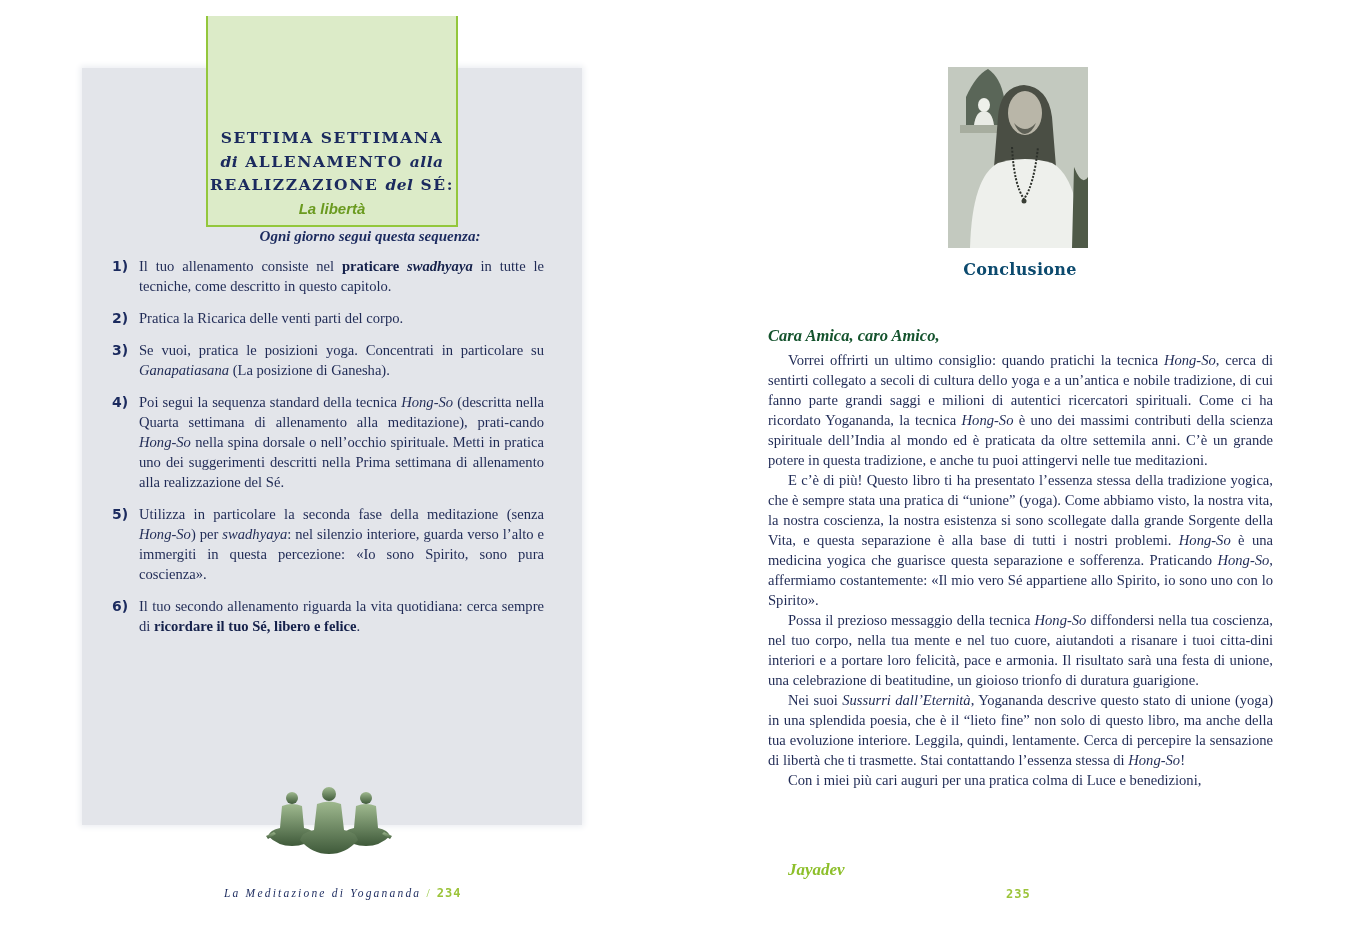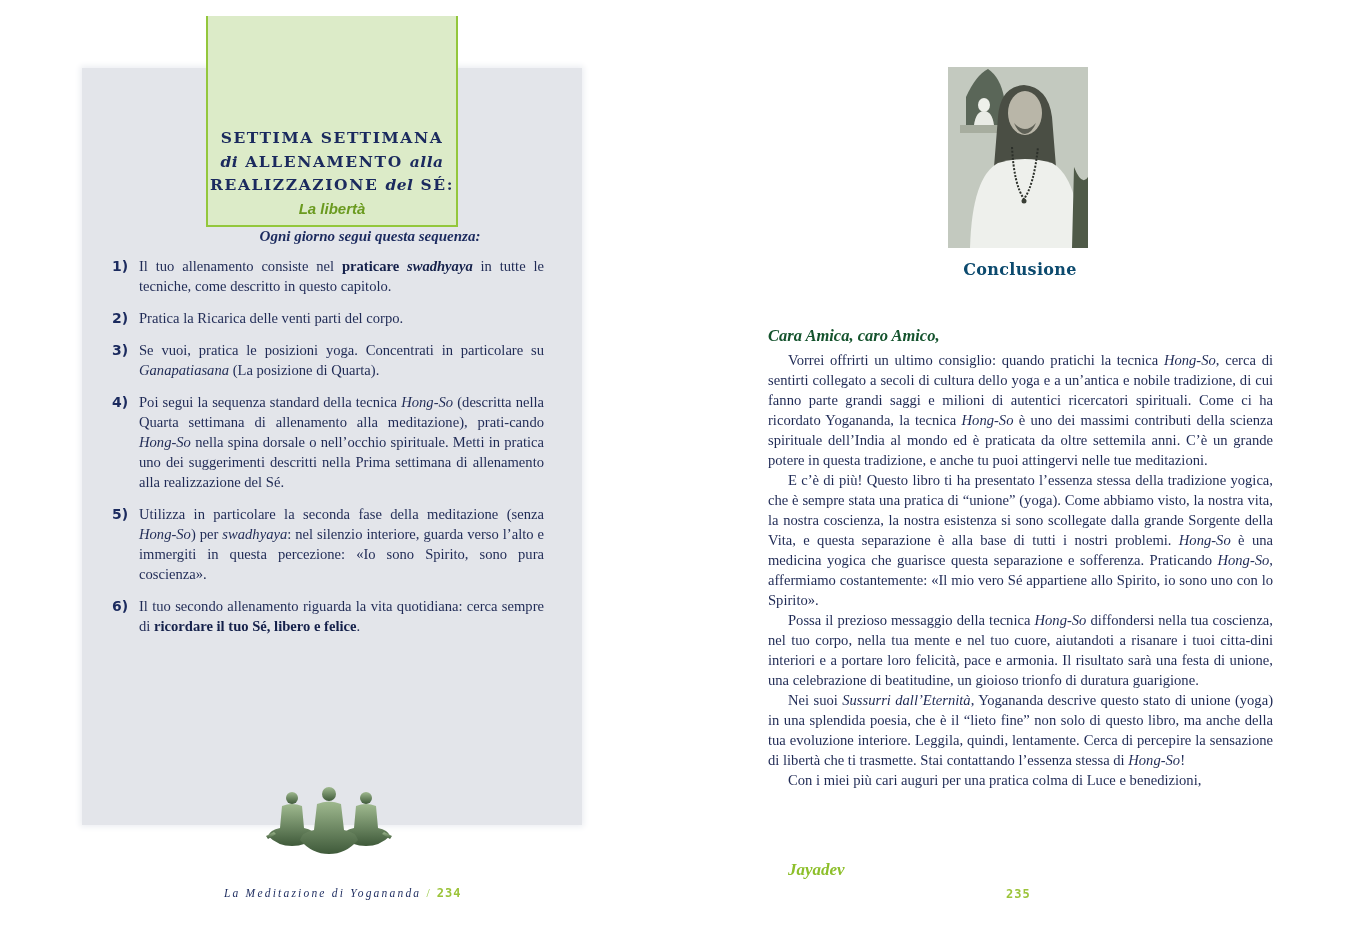--- a/index.html
+++ b/index.html
@@ -118,21 +118,21 @@
     <li class="step">
       <span class="num">1)</span>
       <span>Il tuo allenamento consiste nel </span><b>praticare </b><b><i>swadhyaya</i></b><span> in tutte le tecniche, come descritto in questo capitolo.</span>
     </li>
     <li class="step">
       <span class="num">2)</span>
       <span>Pratica la Ricarica delle venti parti del corpo.</span>
     </li>
     <li class="step">
       <span class="num">3)</span>
-      <span>Se vuoi, pratica le posizioni yoga. Concentrati in particolare su </span><i>Ganapatiasana</i><span> (La posizione di Quarta).</span>
+      <span>Se vuoi, pratica le posizioni yoga. Concentrati in particolare su </span><i>Ganapatiasana</i><span> (La posizione di Ganesha).</span>
     </li>
     <li class="step">
       <span class="num">4)</span>
       <span>Poi segui la sequenza standard della tecnica </span><i>Hong-So</i><span> (descritta nella Quarta settimana di allenamento alla meditazione), prati-cando </span><i>Hong-So</i><span> nella spina dorsale o nell’occhio spirituale. Metti in pratica uno dei suggerimenti descritti nella Prima settimana di allenamento alla realizzazione del Sé.</span>
     </li>
     <li class="step">
       <span class="num">5)</span>
       <span>Utilizza in particolare la seconda fase della meditazione (senza </span><i>Hong-So</i><span>) per </span><i>swadhyaya</i><span>: nel silenzio interiore, guarda verso l’alto e immergiti in questa percezione: «Io sono Spirito, sono pura coscienza».</span>
     </li>
     <li class="step">

